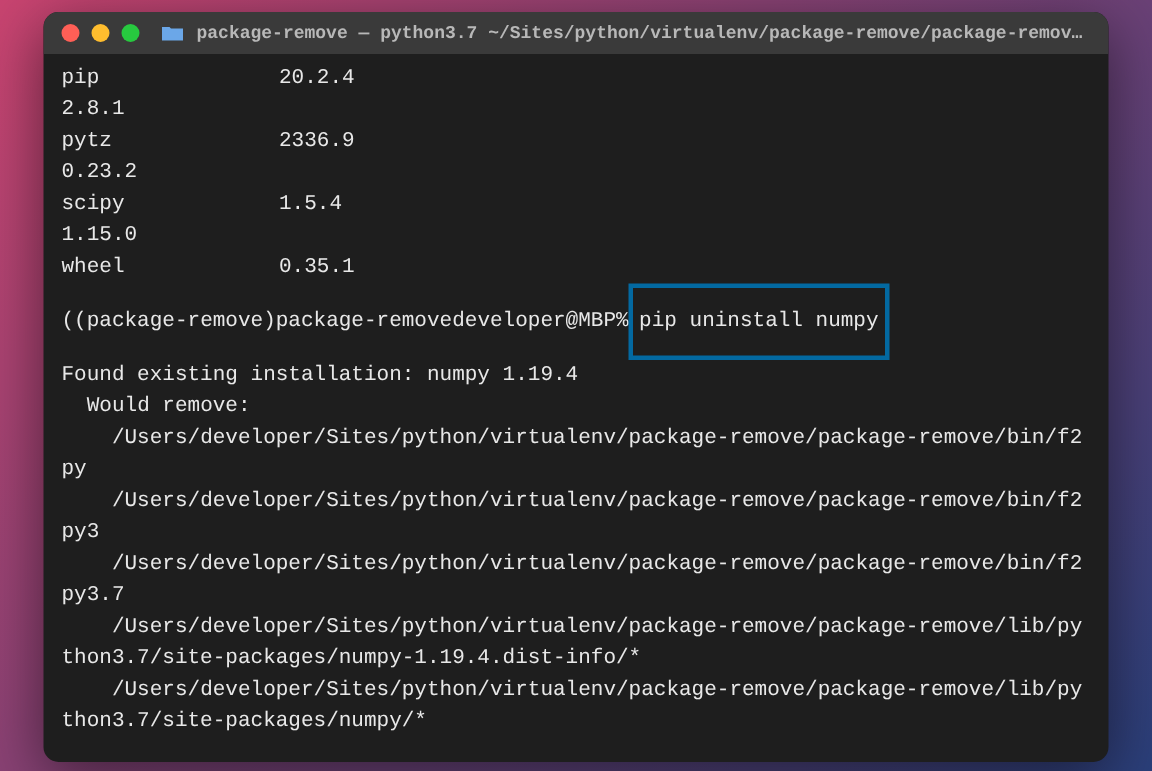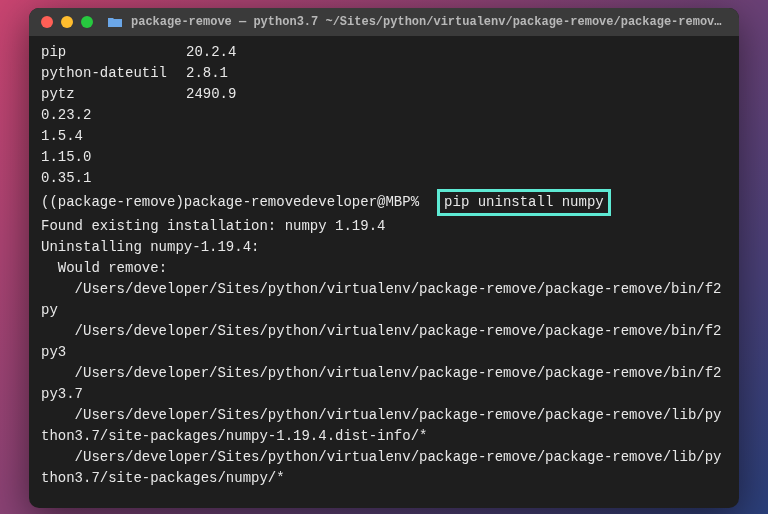--- a/index.html
+++ b/index.html
@@ -78,23 +78,23 @@
     }
     .pkg-version {
       white-space: pre;
     }
     .prompt-line {
       display: flex;
       flex-wrap: wrap;
       align-items: baseline;
     }
     .highlighted-cmd {
-      border: 3px solid #5eead4;
-      padding: 0 4px;
-      margin-left: 18px;
+      border: 3px solid #0369a1;
+      padding: 12px 4px;
+      margin-left: 0;
     }
     .output-line {
       white-space: pre-wrap;
       word-break: break-all;
       font-family: Liberation Mono, monospace;
     }
     .cursor {
       display: inline-block;
       width: 8px;
       height: 16px;
@@ -120,52 +120,52 @@
     </div>
     <div class="title-text">package-remove — python3.7 ~/Sites/python/virtualenv/package-remove/package-remove/bin/pip u...</div>
   </div>
   <div class="terminal-content">
     <div id="pkg-list">
         <div class="pkg-row">
           <span class="pkg-name">pip</span>
           <span class="pkg-version">20.2.4</span>
         </div>
         <div class="pkg-row">
-          <span class="pkg-name">python-dateutil</span>
           <span class="pkg-version">2.8.1</span>
         </div>
         <div class="pkg-row">
           <span class="pkg-name">pytz</span>
-          <span class="pkg-version">2490.9</span>
+          <span class="pkg-version">2336.9</span>
         </div>
         <div class="pkg-row">
           <span class="pkg-version">0.23.2</span>
         </div>
         <div class="pkg-row">
+          <span class="pkg-name">scipy</span>
           <span class="pkg-version">1.5.4</span>
         </div>
         <div class="pkg-row">
           <span class="pkg-version">1.15.0</span>
         </div>
         <div class="pkg-row">
+          <span class="pkg-name">wheel</span>
           <span class="pkg-version">0.35.1</span>
         </div>
       </div>
 
     <div class="prompt-line">
       <span>(</span>
         <span>(package-remove) </span>
         <span>package-remove </span>
         <span>developer@MBP </span>
         <span>% </span>
         <span class="highlighted-cmd">pip uninstall numpy</span>
     </div>
 
     <div class="output-line">Found existing installation: numpy 1.19.4</div>
-    <div class="output-line">Uninstalling numpy-1.19.4:</div>
     <div class="output-line">  Would remove:</div>
     <div id="paths-list">
         <div class="output-line">    /Users/developer/Sites/python/virtualenv/package-remove/package-remove/bin/f2py</div>
         <div class="output-line">    /Users/developer/Sites/python/virtualenv/package-remove/package-remove/bin/f2py3</div>
         <div class="output-line">    /Users/developer/Sites/python/virtualenv/package-remove/package-remove/bin/f2py3.7</div>
         <div class="output-line">    /Users/developer/Sites/python/virtualenv/package-remove/package-remove/lib/python3.7/site-packages/numpy-1.19.4.dist-info/*</div>
         <div class="output-line">    /Users/developer/Sites/python/virtualenv/package-remove/package-remove/lib/python3.7/site-packages/numpy/*</div>
       </div>
     <div class="output-line">
       <span>Proceed (y/n)? </span><span class="cursor"></span>

